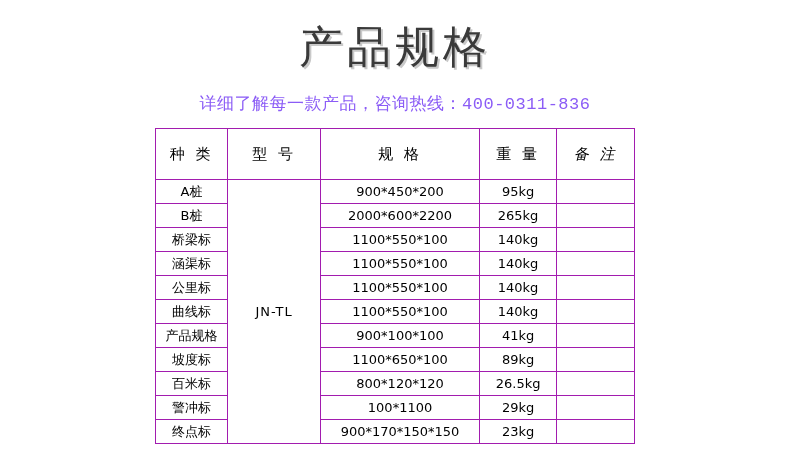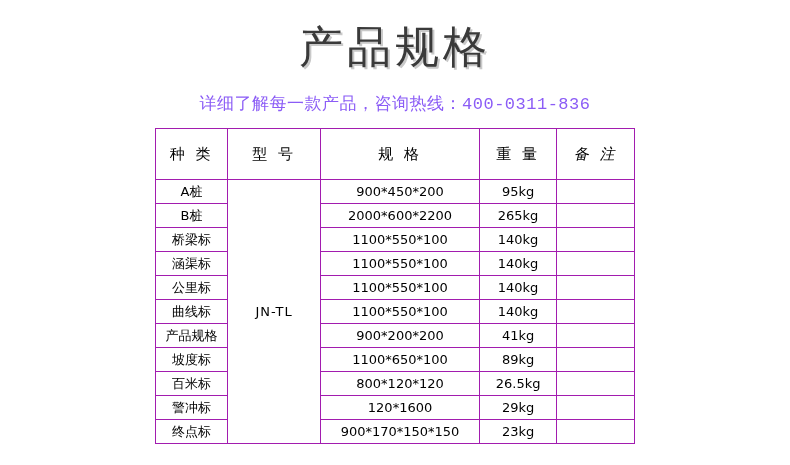--- a/index.html
+++ b/index.html
@@ -133,39 +133,39 @@
         <td></td>
       </tr>
       <tr>
         <td>曲线标</td>
         <td>1100*550*100</td>
         <td>140kg</td>
         <td></td>
       </tr>
       <tr>
         <td>产品规格</td>
-        <td>900*200*200</td>
+        <td>900*100*100</td>
         <td>41kg</td>
         <td></td>
       </tr>
       <tr>
         <td>坡度标</td>
         <td>1100*650*100</td>
         <td>89kg</td>
         <td></td>
       </tr>
       <tr>
         <td>百米标</td>
         <td>800*120*120</td>
         <td>26.5kg</td>
         <td></td>
       </tr>
       <tr>
         <td>警冲标</td>
-        <td>120*1600</td>
+        <td>100*1100</td>
         <td>29kg</td>
         <td></td>
       </tr>
       <tr>
         <td>终点标</td>
         <td>900*170*150*150</td>
         <td>23kg</td>
         <td></td>
       </tr>
     </tbody>

